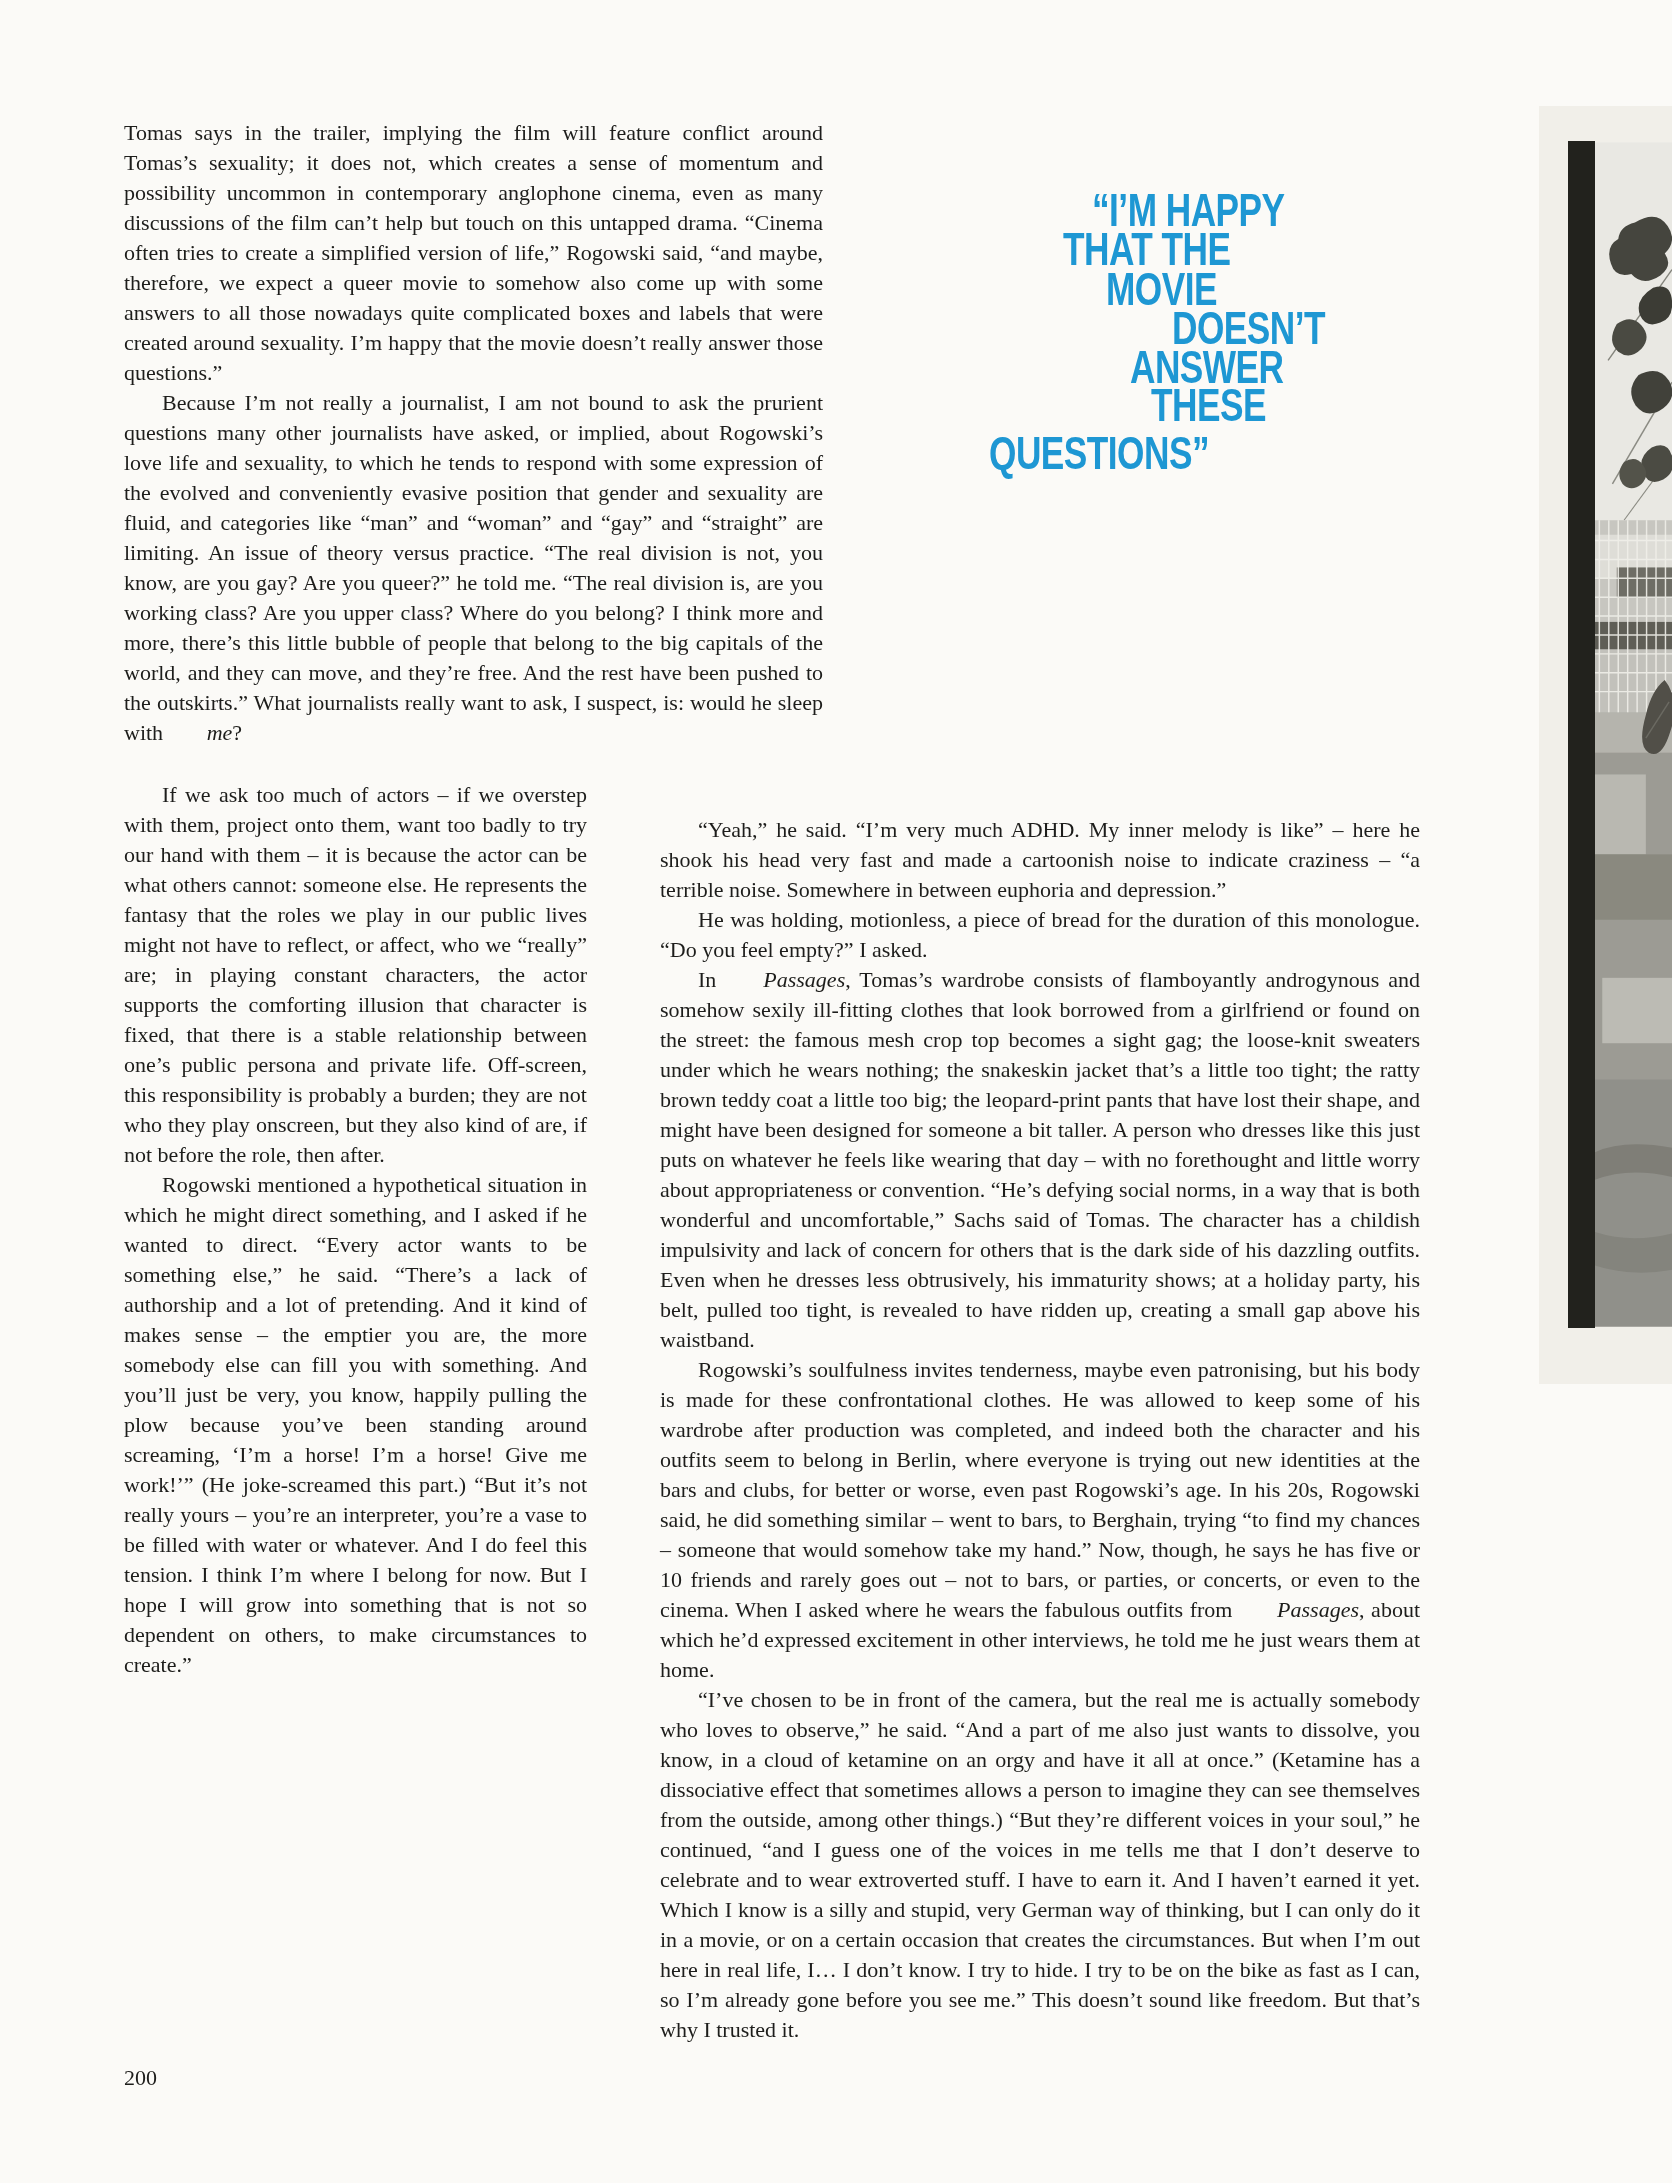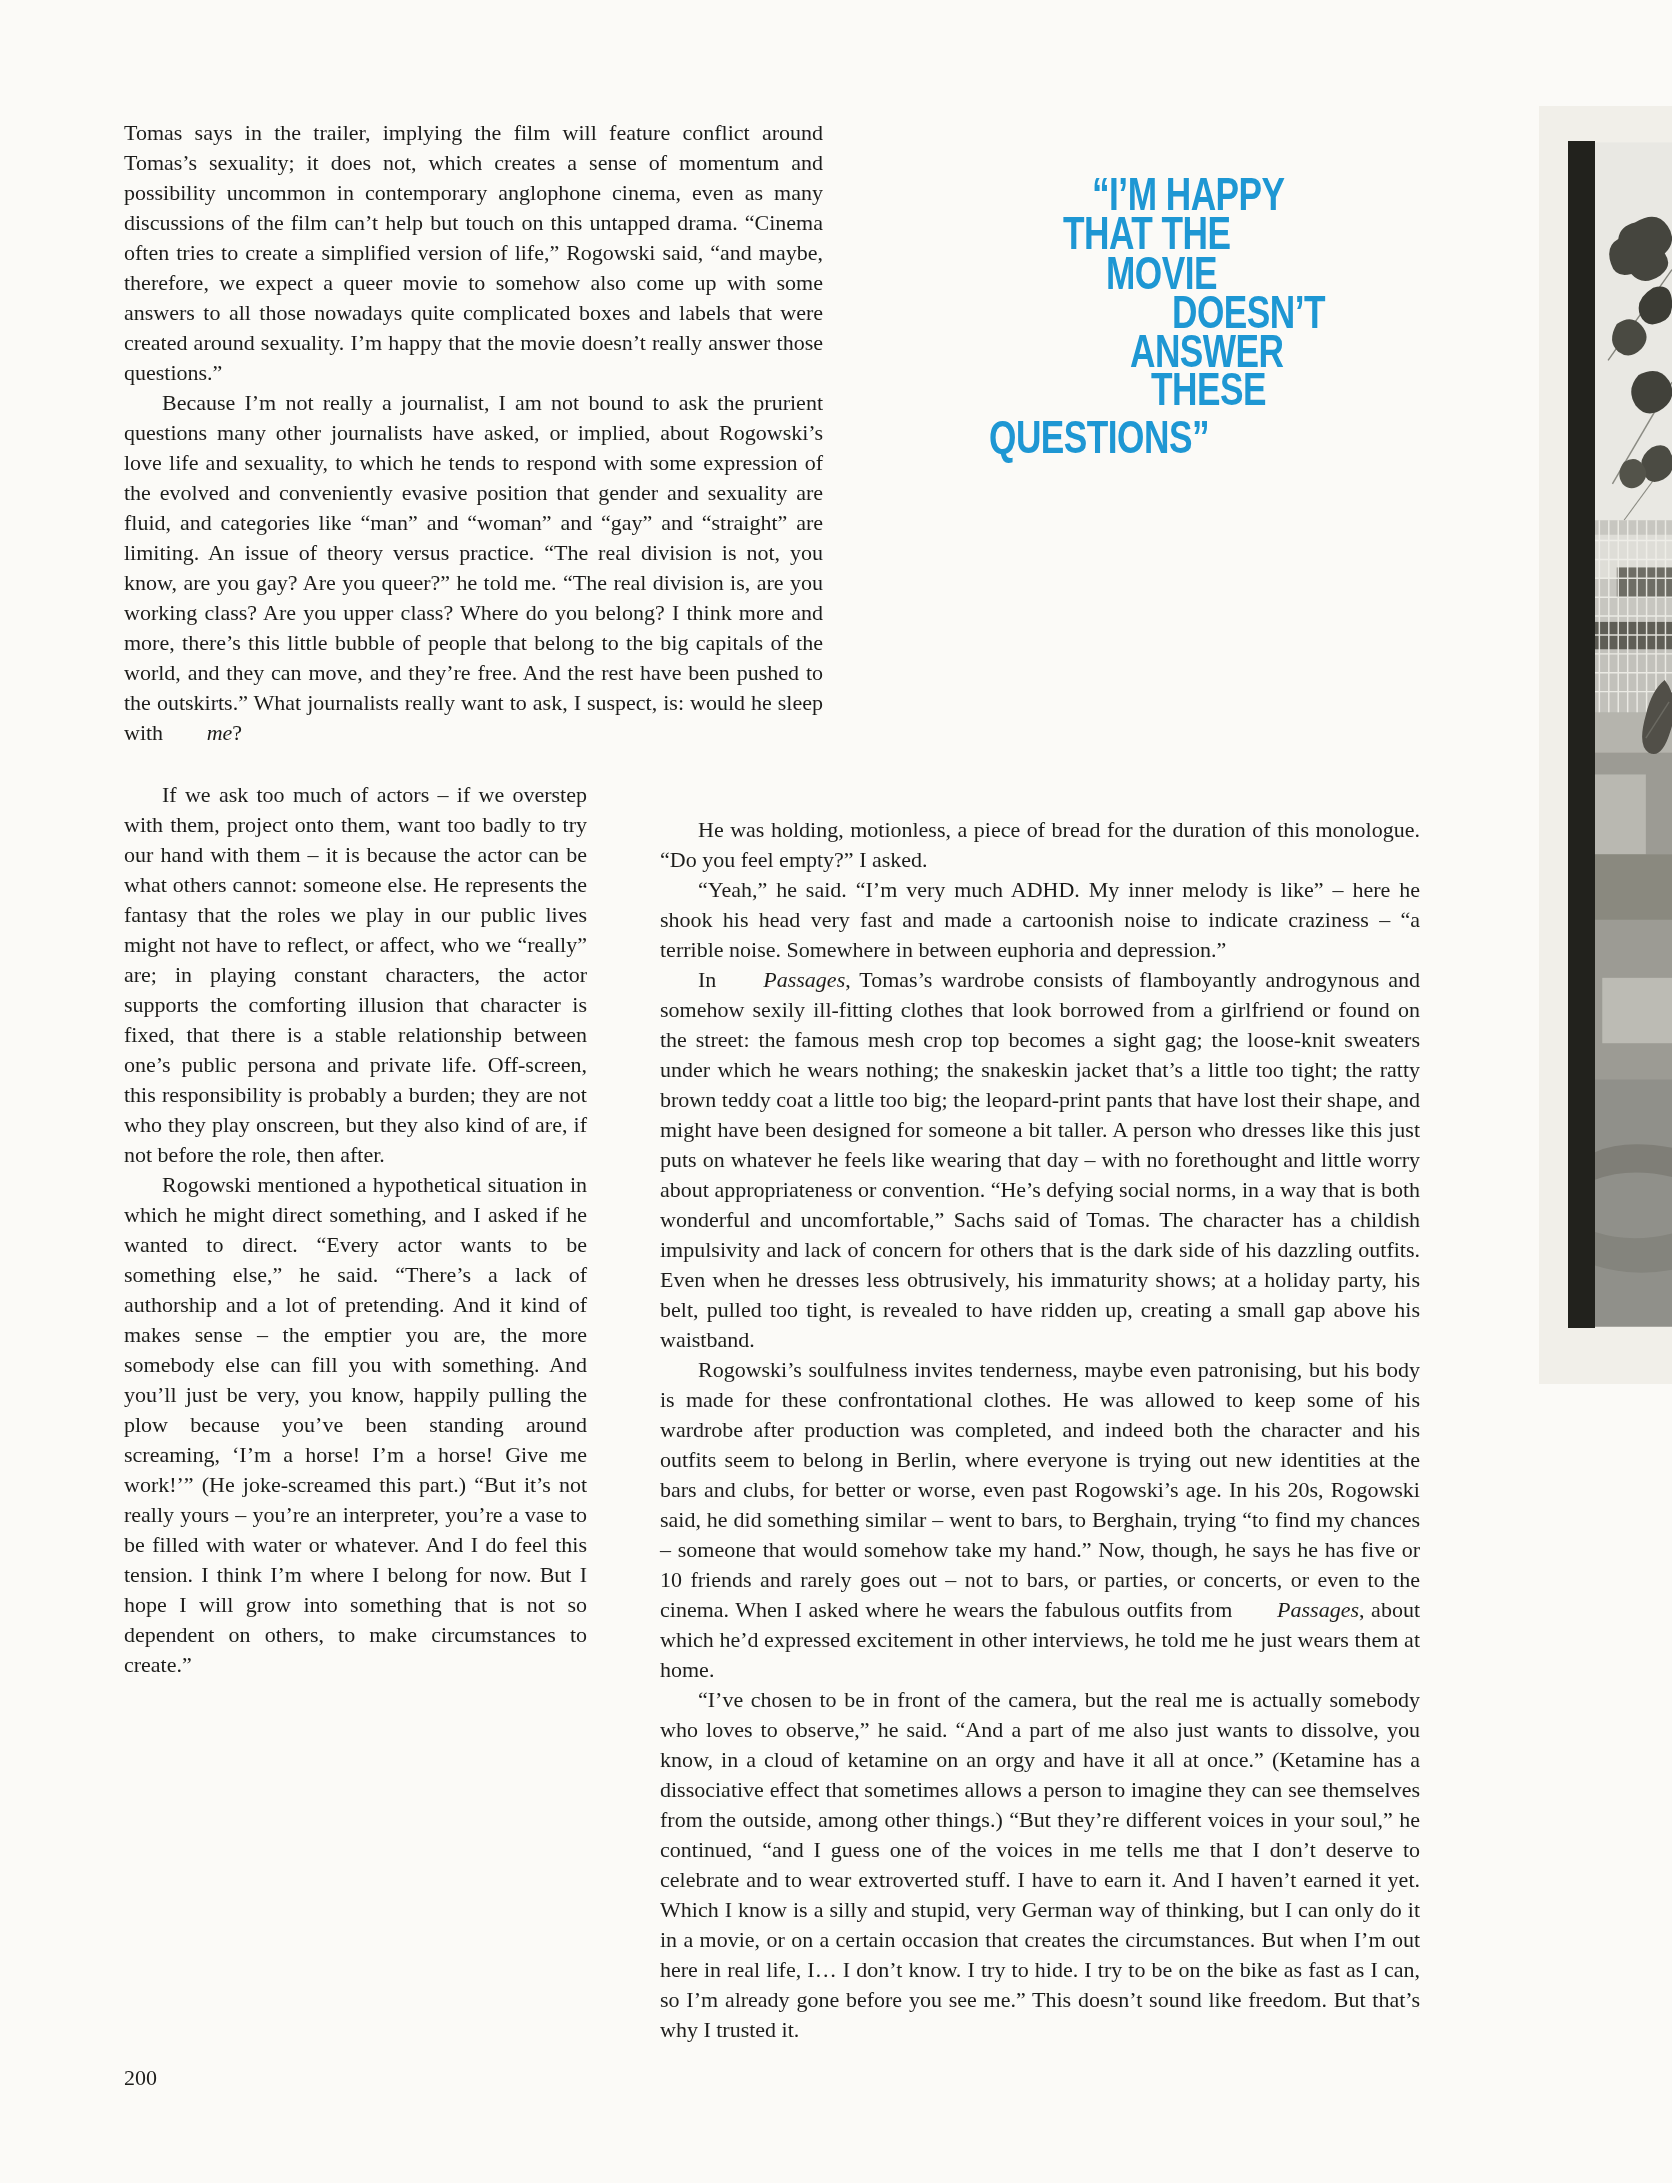--- a/index.html
+++ b/index.html
@@ -27,21 +27,21 @@
   }
   .main-text p.no-indent { text-indent: 0; }
   .top-block { width: 699px; min-height: 608px; }
   .columns-row { display: flex; align-items: flex-start; }
   .left-col  { width: 463px; margin-top: 32px; }
   .right-col { width: 760px; margin-left: 73px; margin-top: 67px; }
   em { font-style: italic; margin-left: 38px; }
 
   
   .pull-quote {
-    position: absolute; left: 0; top: 0;
+    position: absolute; left: 0; top: 16px;
     width: 1672px; height: 1583px;
     pointer-events: none;
   }
   .pq-line {
     position: absolute;
     font-family: "Liberation Sans", sans-serif;
     font-weight: 700;
     font-size: 47px;
     line-height: 34px;
     letter-spacing: -0.7px;
@@ -93,22 +93,22 @@
   <div class="top-block">
       <p class="no-indent">Tomas says in the trailer, implying the film will feature conflict around Tomas’s sexuality; it does not, which creates a sense of momentum and possibility uncommon in contemporary anglophone cinema, even as many discussions of the film can’t help but touch on this untapped drama. “Cinema often tries to create a simplified version of life,” Rogowski said, “and maybe, therefore, we expect a queer movie to somehow also come up with some answers to all those nowadays quite complicated boxes and labels that were created around sexuality. I’m happy that the movie doesn’t really answer those questions.”</p>
       <p>Because I’m not really a journalist, I am not bound to ask the prurient questions many other journalists have asked, or implied, about Rogowski’s love life and sexuality, to which he tends to respond with some expression of the evolved and conveniently evasive position that gender and sexuality are fluid, and categories like “man” and “woman” and “gay” and “straight” are limiting. An issue of theory versus practice. “The real division is not, you know, are you gay? Are you queer?” he told me. “The real division is, are you working class? Are you upper class? Where do you belong? I think more and more, there’s this little bubble of people that belong to the big capitals of the world, and they can move, and they’re free. And the rest have been pushed to the outskirts.” What journalists really want to ask, I suspect, is: would he sleep with <em>me</em>?</p>
     </div>
   <div class="columns-row">
     <div class="left-col">
         <p>If we ask too much of actors – if we overstep with them, project onto them, want too badly to try our hand with them – it is because the actor can be what others cannot: someone else. He represents the fantasy that the roles we play in our public lives might not have to reflect, or affect, who we “really” are; in playing constant characters, the actor supports the comforting illusion that character is fixed, that there is a stable relationship between one’s public persona and private life. Off-screen, this responsibility is probably a burden; they are not who they play onscreen, but they also kind of are, if not before the role, then after.</p>
         <p>Rogowski mentioned a hypothetical situation in which he might direct something, and I asked if he wanted to direct. “Every actor wants to be something else,” he said. “There’s a lack of authorship and a lot of pretending. And it kind of makes sense – the emptier you are, the more somebody else can fill you with something. And you’ll just be very, you know, happily pulling the plow because you’ve been standing around screaming, ‘I’m a horse! I’m a horse! Give me work!’” (He joke-screamed this part.) “But it’s not really yours – you’re an interpreter, you’re a vase to be filled with water or whatever. And I do feel this tension. I think I’m where I belong for now. But I hope I will grow into something that is not so dependent on others, to make circumstances to create.”</p>
       </div>
     <div class="right-col">
+        <p>“Yeah,” he said. “I’m very much ADHD. My inner melody is like” – here he shook his head very fast and made a cartoonish noise to indicate craziness – “a terrible noise. Somewhere in between euphoria and depression.”</p>
         <p>He was holding, motionless, a piece of bread for the duration of this monologue. “Do you feel empty?” I asked.</p>
-        <p>“Yeah,” he said. “I’m very much ADHD. My inner melody is like” – here he shook his head very fast and made a cartoonish noise to indicate craziness – “a terrible noise. Somewhere in between euphoria and depression.”</p>
         <p>In <em>Passages</em>, Tomas’s wardrobe consists of flamboyantly androgynous and somehow sexily ill-fitting clothes that look borrowed from a girlfriend or found on the street: the famous mesh crop top becomes a sight gag; the loose-knit sweaters under which he wears nothing; the snakeskin jacket that’s a little too tight; the ratty brown teddy coat a little too big; the leopard-print pants that have lost their shape, and might have been designed for someone a bit taller. A person who dresses like this just puts on whatever he feels like wearing that day – with no forethought and little worry about appropriateness or convention. “He’s defying social norms, in a way that is both wonderful and uncomfortable,” Sachs said of Tomas. The character has a childish impulsivity and lack of concern for others that is the dark side of his dazzling outfits. Even when he dresses less obtrusively, his immaturity shows; at a holiday party, his belt, pulled too tight, is revealed to have ridden up, creating a small gap above his waistband.</p>
         <p>Rogowski’s soulfulness invites tenderness, maybe even patronising, but his body is made for these confrontational clothes. He was allowed to keep some of his wardrobe after production was completed, and indeed both the character and his outfits seem to belong in Berlin, where everyone is trying out new identities at the bars and clubs, for better or worse, even past Rogowski’s age. In his 20s, Rogowski said, he did something similar – went to bars, to Berghain, trying “to find my chances – someone that would somehow take my hand.” Now, though, he says he has five or 10 friends and rarely goes out – not to bars, or parties, or concerts, or even to the cinema. When I asked where he wears the fabulous outfits from <em>Passages</em>, about which he’d expressed excitement in other interviews, he told me he just wears them at home.</p>
         <p>“I’ve chosen to be in front of the camera, but the real me is actually somebody who loves to observe,” he said. “And a part of me also just wants to dissolve, you know, in a cloud of ketamine on an orgy and have it all at once.” (Ketamine has a dissociative effect that sometimes allows a person to imagine they can see themselves from the outside, among other things.) “But they’re different voices in your soul,” he continued, “and I guess one of the voices in me tells me that I don’t deserve to celebrate and to wear extroverted stuff. I have to earn it. And I haven’t earned it yet. Which I know is a silly and stupid, very German way of thinking, but I can only do it in a movie, or on a certain occasion that creates the circumstances. But when I’m out here in real life, I… I don’t know. I try to hide. I try to be on the bike as fast as I can, so I’m already gone before you see me.” This doesn’t sound like freedom. But that’s why I trusted it.</p>
       </div>
   </div>
 </div>
 
 <div class="pull-quote">
   <span class="pq-line pq-0">“I’M HAPPY</span>
   <span class="pq-line pq-1">THAT THE</span>

